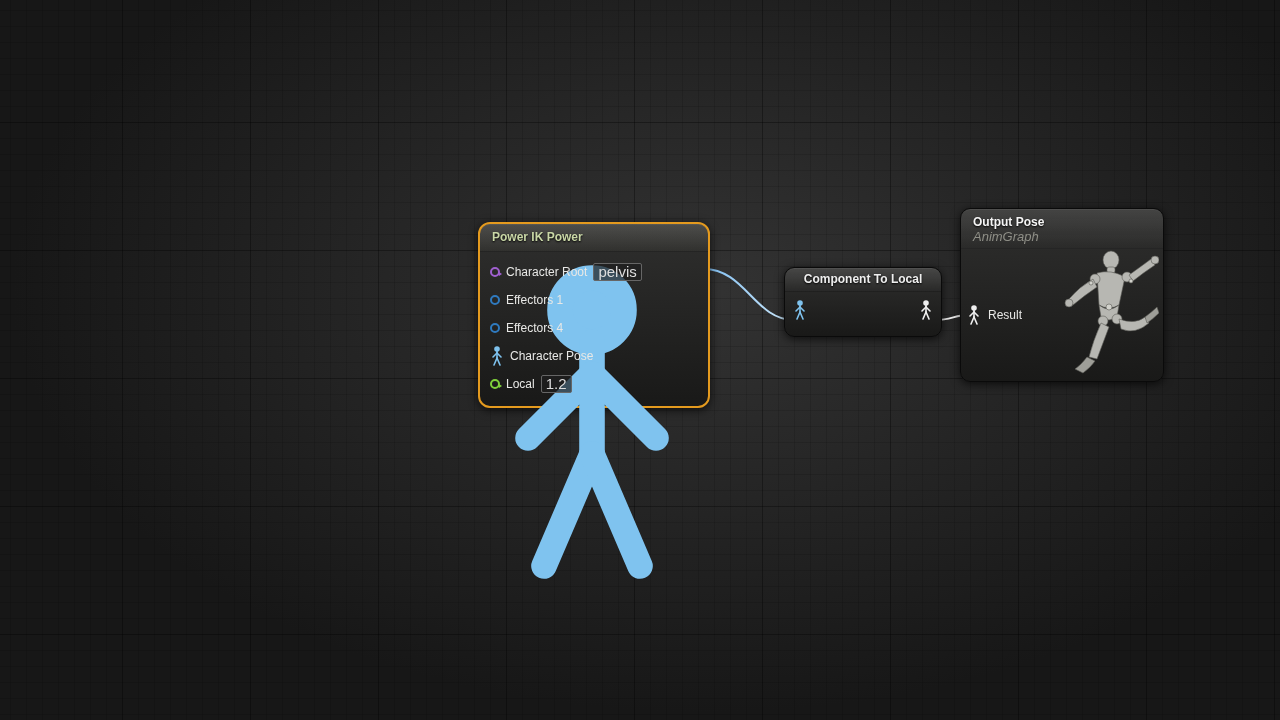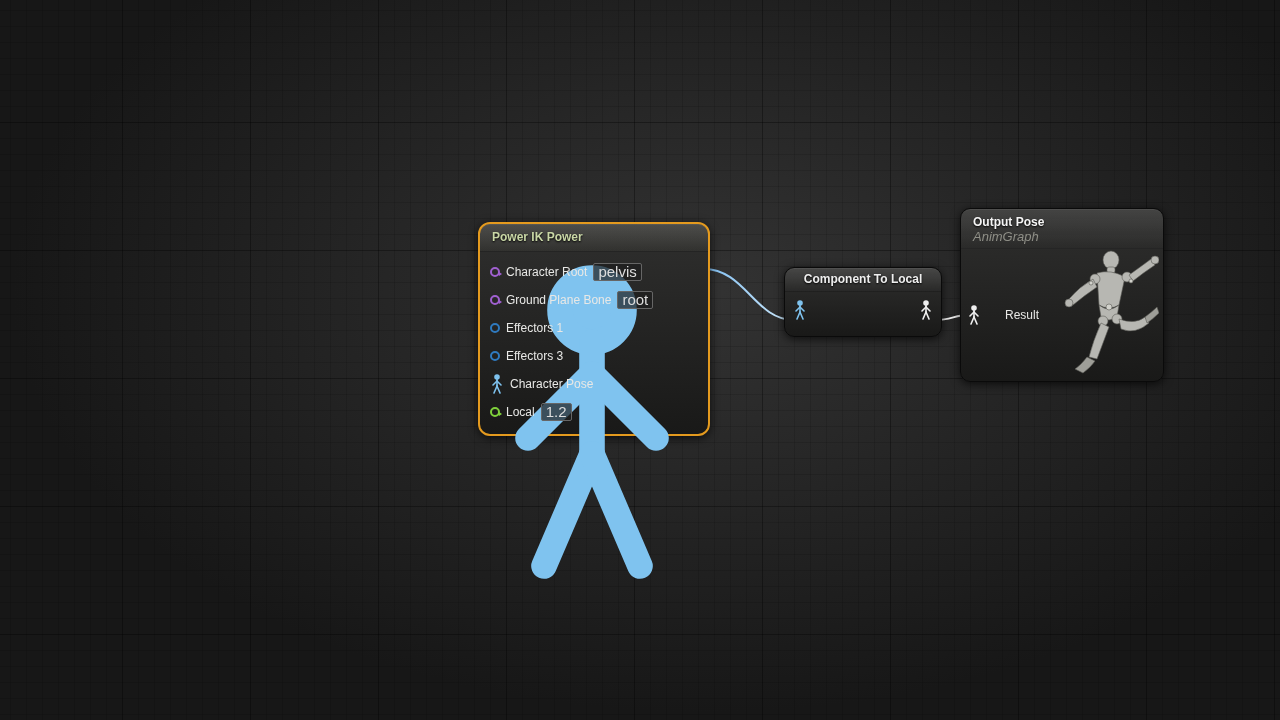--- a/index.html
+++ b/index.html
@@ -174,21 +174,21 @@
   .node-output .node-body {
     position: relative;
     height: calc(100% - 40px);
   }
   .output-result-row {
     position: absolute;
     left: 6px;
     top: 56px;
     display: flex;
     align-items: center;
-    gap: 24px;
+    gap: 7px;
   }
   .output-figure-big {
     position: absolute;
     right: 4px;
     top: -2px;
     width: 120px;
     height: 130px;
   }
 
   
@@ -237,34 +237,29 @@
           </svg>
       </span>
     </div>
 
     <div class="pin-row">
       <span class="pin-dot name"></span>
       <span class="pin-label">Character Root</span>
       <span class="textbox">pelvis</span>
     </div>
 
-    <div class="pin-row">
-      <span class="pin-dot name"></span>
-      <span class="pin-label">Ground Plane Bone</span>
-      <span class="textbox">root</span>
-    </div>
 
     <div class="pin-row">
       <span class="pin-dot struct"></span>
       <span class="pin-label">Effectors 1</span>
     </div>
 
     <div class="pin-row">
       <span class="pin-dot struct"></span>
-      <span class="pin-label">Effectors 3</span>
+      <span class="pin-label">Effectors 4</span>
     </div>
 
     <div class="pin-row">
       <span class="pose-figure">
         <svg viewBox="0 0 14 20">
             <g stroke="#7fc3ef" stroke-width="1.6" fill="none" stroke-linecap="round">
               <circle cx="7" cy="3" r="2" fill="#7fc3ef"></circle>
               <line x1="7" y1="5" x2="7" y2="12"></line>
               <line x1="7" y1="7" x2="3" y2="11"></line>
               <line x1="7" y1="7" x2="11" y2="11"></line>

